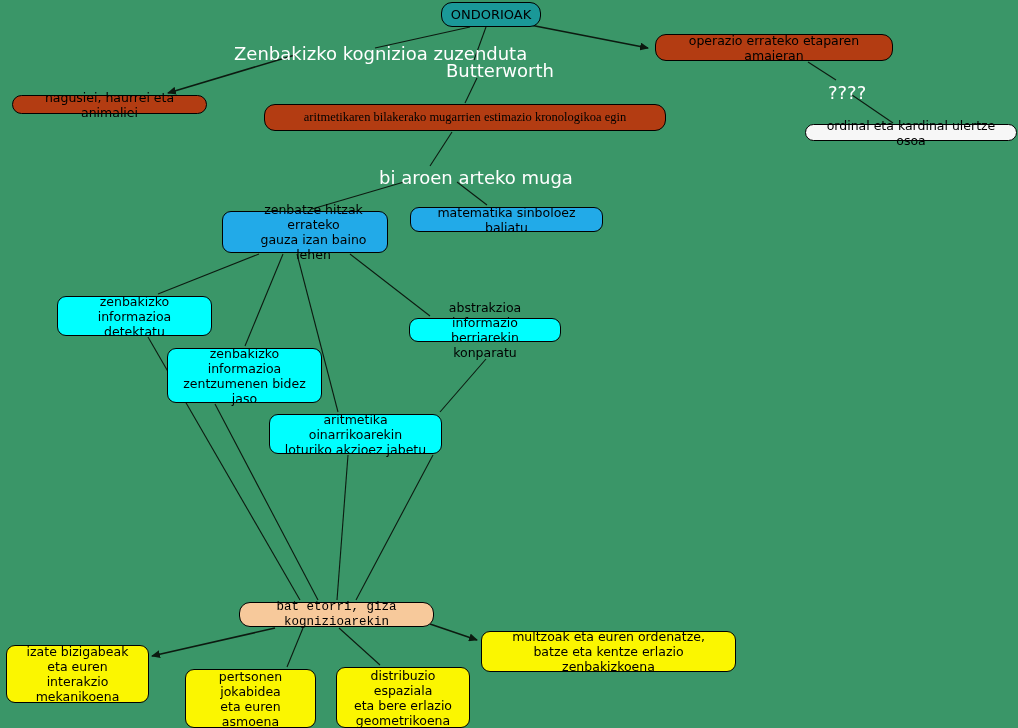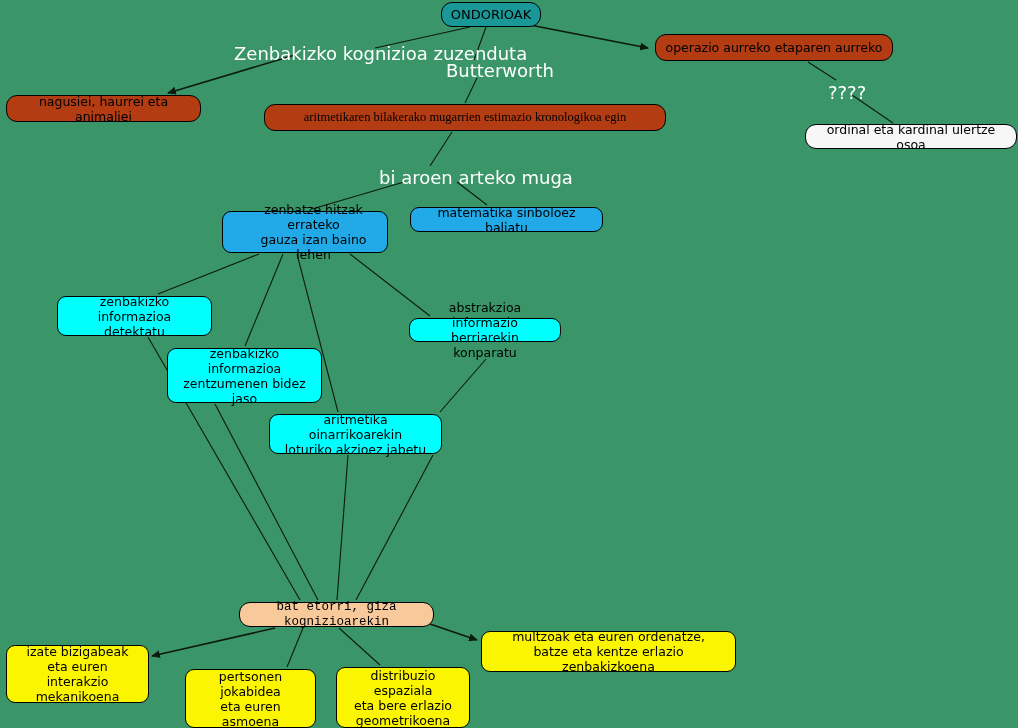--- a/index.html
+++ b/index.html
@@ -109,24 +109,24 @@
         <line x1="433" y1="455" x2="356" y2="600" stroke="#0c1a10" stroke-width="1.1"></line>
         <line x1="275" y1="628" x2="152" y2="656" stroke="#0c1a10" stroke-width="1.6" marker-end="url(#arrowhead)"></line>
         <line x1="303" y1="628" x2="287" y2="667" stroke="#0c1a10" stroke-width="1.1"></line>
         <line x1="339" y1="628" x2="380" y2="665" stroke="#0c1a10" stroke-width="1.1"></line>
         <line x1="430" y1="624" x2="477" y2="640" stroke="#0c1a10" stroke-width="1.6" marker-end="url(#arrowhead)"></line>
       </g>
   </svg>
 
   <div id="node-layer">
       <div class="node root" style="left: 441px; top: 2px; width: 100px; height: 25px;">ONDORIOAK</div>
-      <div class="node brick" style="left: 655px; top: 34px; width: 238px; height: 27px;">operazio aurreko etaparen aurreko</div>
-      <div class="node brick" style="left: 6px; top: 95px; width: 195px; height: 27px; border-radius: 11px;">nagusiei, haurrei eta animaliei</div>
+      <div class="node brick" style="left: 655px; top: 34px; width: 238px; height: 27px;">operazio errateko etaparen amaieran</div>
+      <div class="node brick" style="left: 12px; top: 95px; width: 195px; height: 19px; border-radius: 11px;">nagusiei, haurrei eta animaliei</div>
       <div class="node brick" style="left: 264px; top: 104px; width: 402px; height: 27px; font-family: Liberation Serif, serif;">aritmetikaren bilakerako mugarrien estimazio kronologikoa egin</div>
-      <div class="node white" style="left: 805px; top: 124px; width: 212px; height: 25px;">ordinal eta kardinal ulertze osoa</div>
+      <div class="node white" style="left: 805px; top: 124px; width: 212px; height: 17px;">ordinal eta kardinal ulertze osoa</div>
       <div class="node blue" style="left: 222px; top: 211px; width: 166px; height: 42px; padding-left: 26px;">zenbatze hitzak errateko
 gauza izan baino lehen</div>
       <div class="node blue" style="left: 410px; top: 207px; width: 193px; height: 25px;">matematika sinboloez baliatu</div>
       <div class="node cyan" style="left: 57px; top: 296px; width: 155px; height: 40px;">zenbakizko informazioa
 detektatu</div>
       <div class="node cyan" style="left: 409px; top: 318px; width: 152px; height: 24px;">abstrakzioa informazio
 berriarekin konparatu</div>
       <div class="node cyan" style="left: 167px; top: 348px; width: 155px; height: 55px;">zenbakizko informazioa
 zentzumenen bidez
 jaso</div>

